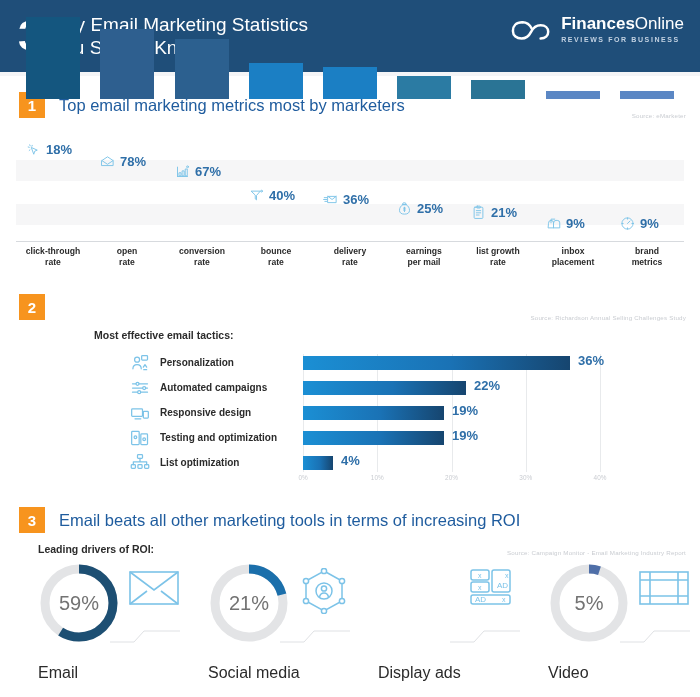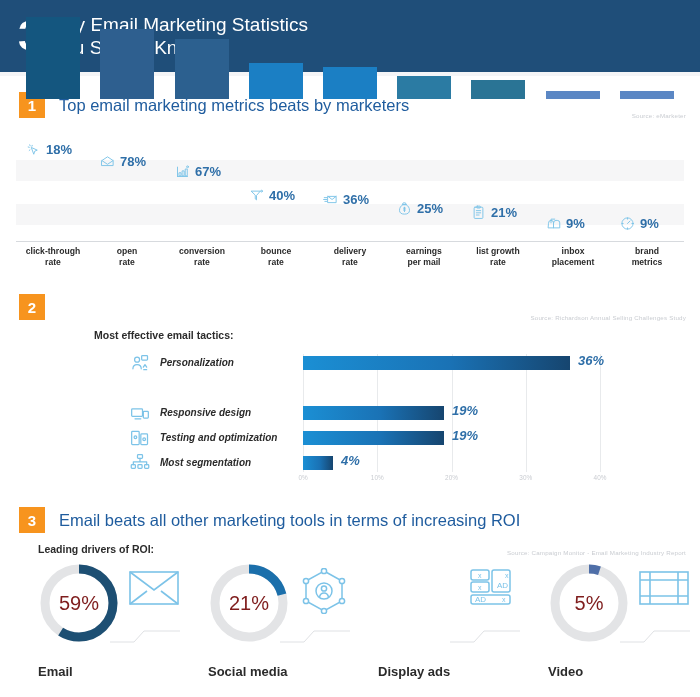--- a/index.html
+++ b/index.html
@@ -95,21 +95,21 @@
   #sec2 .sec-head { height:30px; }
   #sec2 .sub-label { display:block; margin-top:7px; margin-left:62px;padding-left:32px; }
   .hchart { position:absolute; left:0; top:62px; width:700px; height:140px; }
   .hgrid {
     position:absolute; top:0; width:1px; height:118px; background:#e8eaec;
   }
   .hgrid-lbl {
     position:absolute; top:120px; font-size:6.4px; color:#c9ccd1;
     transform:translateX(-50%);
   }
-  .hrow { position:absolute; left:0; width:660px; height:17px; display:flex; align-items:center;font-style:italic; }
+  .hrow { position:absolute; left:0; width:660px; height:17px; display:flex; align-items:center; }
   .hrow-ico { position:absolute; left:130px; width:20px; height:20px; }
   .hrow-lbl {
     position:absolute; left:160px; font-size:10px; font-weight:bold; color:#2b2b2b;
   }
   .hbar {
     position:absolute; left:303px; height:14px; top:2px;
     background:linear-gradient(90deg,#1b8fd4 0%,#1a72b5 55%,#16456f 100%);
   }
   .hbar-pct {
     position:absolute; font-size:13px; color:#2f6fa8; font-weight:bold; top:-1px;
@@ -118,45 +118,55 @@
   
   #sec3 { position:absolute; left:0; top:505px; width:700px; height:192px; }
   #sec3 .sec-head { height:30px; }
   #sec3 .sub-label { display:block; margin-top:8px; margin-left:38px; }
   .donuts { position:absolute; left:0; top:55px; width:700px; height:138px; }
   .donut-cell { position:absolute; top:0; width:175px; height:138px; }
   .donut-wrap { position:absolute; left:14px; top:0; width:86px; height:86px; }
   .donut-val {
     position:absolute; left:0; top:0; width:86px; height:86px;
     display:flex; align-items:center; justify-content:center;
-    font-size:20px; color:#7f1d1d; font-weight:400;
+    font-size:20px; color:#737373; font-weight:400;
   }
   .donut-ico { position:absolute; left:106px; top:8px; width:52px; height:46px; }
   .donut-leader { position:absolute; left:88px; top:62px; width:70px; height:22px; }
   .donut-name {
     position:absolute; left:16px; top:104px; width:130px;
-    font-size:13px; font-weight:bold; color:#2b2b2b;
+    font-size:16px; font-weight:normal; color:#2b2b2b;
   }
 </style>
 </head>
 <body>
 
 <div class="header">
   <div class="hdr-num">3</div>
   <div class="hdr-title">
     <div>Key Email Marketing Statistics</div>
     <div>You Should Know</div>
   </div>
+  <div class="logo">
+    <svg class="logo-mark" viewBox="0 0 44 30">
+      <path d="M12 8 C5 8 2 12 2 17 C2 22 6 25 11 25 C16 25 19 22 21 18 C23 14 26 11 31 11 C36 11 39 14 39 18 C39 22 36 25 31 25" fill="none" stroke="#ffffff" stroke-width="2.6" stroke-linecap="round"></path>
+      <path d="M12 8 C17 8 20 11 22 15" fill="none" stroke="#ffffff" stroke-width="2.6" stroke-linecap="round"></path>
+    </svg>
+    <div class="logo-txt">
+      <div class="logo-name"><b>Finances</b><span>Online</span></div>
+      <div class="logo-sub">REVIEWS FOR BUSINESS</div>
+    </div>
+  </div>
 </div>
 <div class="hdr-rule"></div>
 
 <div id="sec1">
   <div class="sec-head">
     <div class="sec-badge">1</div>
-    <div class="sec-title">Top email marketing metrics beats by marketers</div>
+    <div class="sec-title">Top email marketing metrics most by marketers</div>
     <div class="sec-src">Source: eMarketer</div>
   </div>
   <div class="vchart" id="vchart">
       <div class="vband" style="top:22px"></div>
       <div class="vband" style="top:66px"></div>
       <div class="vbaseline"></div>
       <div class="vbar-group" style="left:26px;width:54px;">
         <div class="vbar-cap" style="top:0px">
           <span class="vbar-ico"><svg viewBox="0 0 24 24" fill="none" stroke="#7cc3e8" stroke-width="1.5" stroke-linecap="round" stroke-linejoin="round">
               <path d="M9 9l9 4-4 1.6L12.6 19z"></path>
@@ -287,20 +297,31 @@
         <span class="hrow-ico"><svg viewBox="0 0 24 24" fill="none" stroke="#7cc3e8" stroke-width="1.5" stroke-linecap="round" stroke-linejoin="round">
             <circle cx="8.5" cy="8" r="3"></circle>
             <path d="M3.5 19c0-3 2.2-5 5-5s5 2 5 5"></path>
             <rect x="14" y="3" width="7" height="5.5" rx="1"></rect>
             <path d="M16 17l2-3 2 3M16.5 20h3.5"></path>
           </svg></span>
         <span class="hrow-lbl">Personalization</span>
         <span class="hbar" style="width:267px"></span>
         <span class="hbar-pct" style="left:578px">36%</span>
       </div>
+      <div class="hrow" style="top:25px">
+        <span class="hrow-ico"><svg viewBox="0 0 24 24" fill="none" stroke="#7cc3e8" stroke-width="1.5" stroke-linecap="round" stroke-linejoin="round">
+            <path d="M3 7h4M11 7h10M3 12h12M19 12h2M3 17h6M13 17h8"></path>
+            <circle cx="9" cy="7" r="1.8"></circle>
+            <circle cx="17" cy="12" r="1.8"></circle>
+            <circle cx="11" cy="17" r="1.8"></circle>
+          </svg></span>
+        <span class="hrow-lbl">Automated campaigns</span>
+        <span class="hbar" style="width:163px"></span>
+        <span class="hbar-pct" style="left:474px">22%</span>
+      </div>
       <div class="hrow" style="top:50px">
         <span class="hrow-ico"><svg viewBox="0 0 24 24" fill="none" stroke="#7cc3e8" stroke-width="1.5" stroke-linecap="round" stroke-linejoin="round">
             <rect x="2" y="7" width="13" height="9" rx="1"></rect>
             <rect x="16" y="10" width="6" height="8" rx="1"></rect>
             <path d="M6 19h7"></path>
           </svg></span>
         <span class="hrow-lbl">Responsive design</span>
         <span class="hbar" style="width:141px"></span>
         <span class="hbar-pct" style="left:452px">19%</span>
       </div>
@@ -316,21 +337,21 @@
         <span class="hbar-pct" style="left:452px">19%</span>
       </div>
       <div class="hrow" style="top:100px">
         <span class="hrow-ico"><svg viewBox="0 0 24 24" fill="none" stroke="#7cc3e8" stroke-width="1.5" stroke-linecap="round" stroke-linejoin="round">
             <rect x="9" y="2" width="6" height="4.5" rx="1"></rect>
             <path d="M12 6.5v4M4 14v-3.5h16V14"></path>
             <rect x="1.5" y="14" width="5" height="4.5" rx="1"></rect>
             <rect x="9.5" y="14" width="5" height="4.5" rx="1"></rect>
             <rect x="17.5" y="14" width="5" height="4.5" rx="1"></rect>
           </svg></span>
-        <span class="hrow-lbl">Most segmentation</span>
+        <span class="hrow-lbl">List optimization</span>
         <span class="hbar" style="width:30px"></span>
         <span class="hbar-pct" style="left:341px">4%</span>
       </div>
     </div>
 </div>
 
 <div id="sec3">
   <div class="sec-head">
     <div class="sec-badge">3</div>
     <div class="sec-title">Email beats all other marketing tools in terms of increasing ROI</div>

